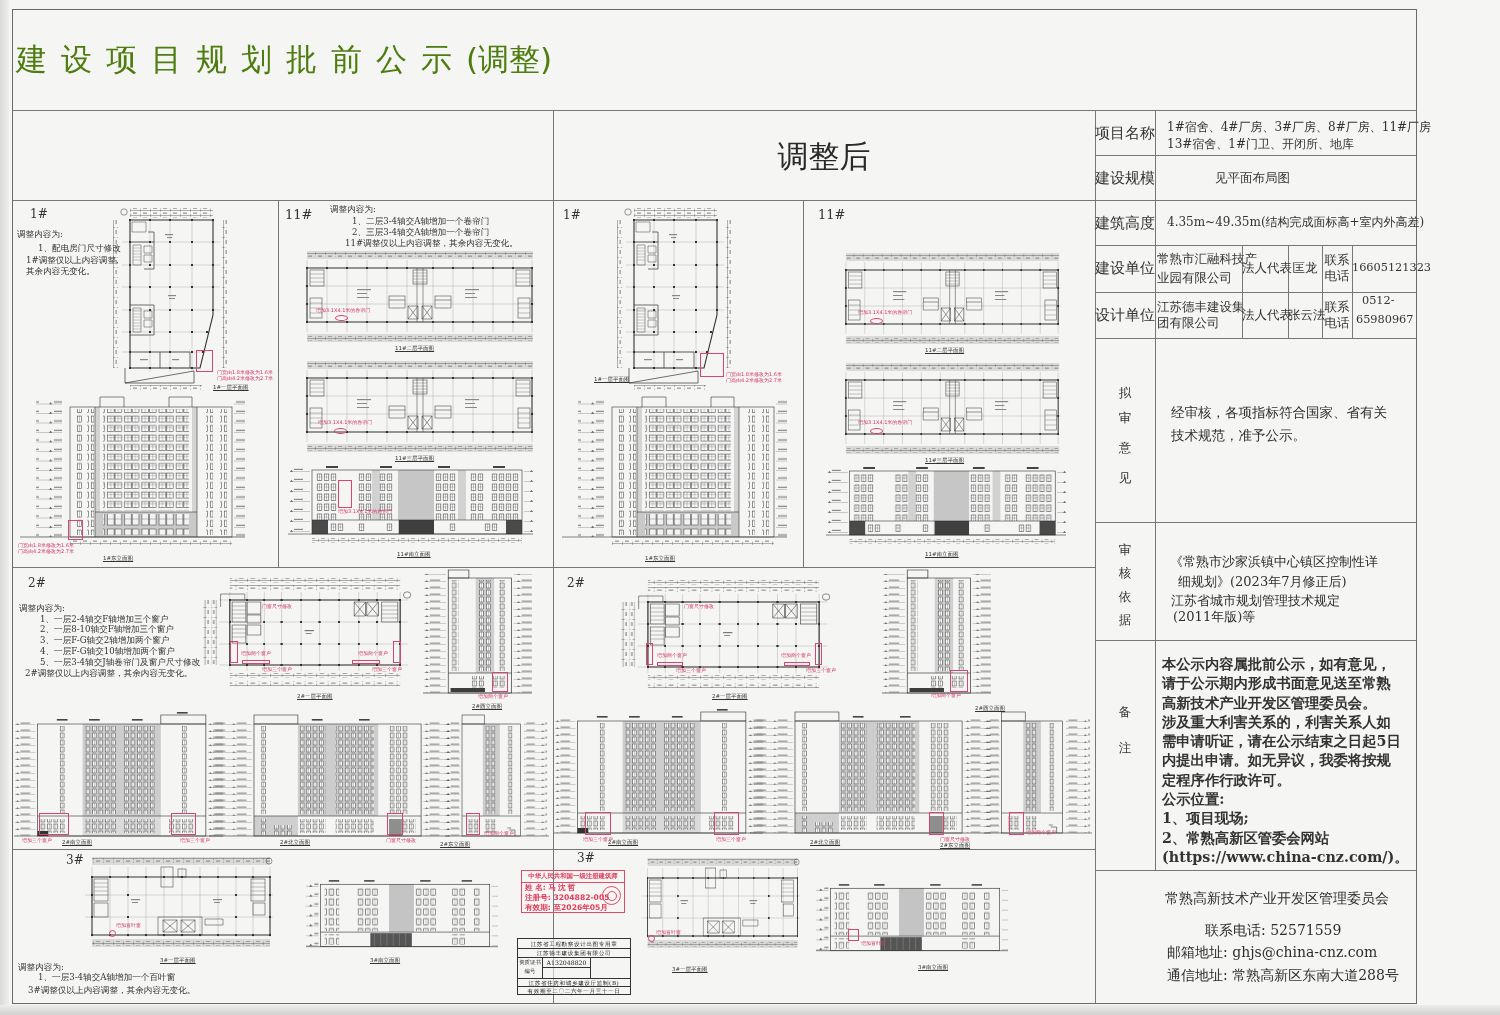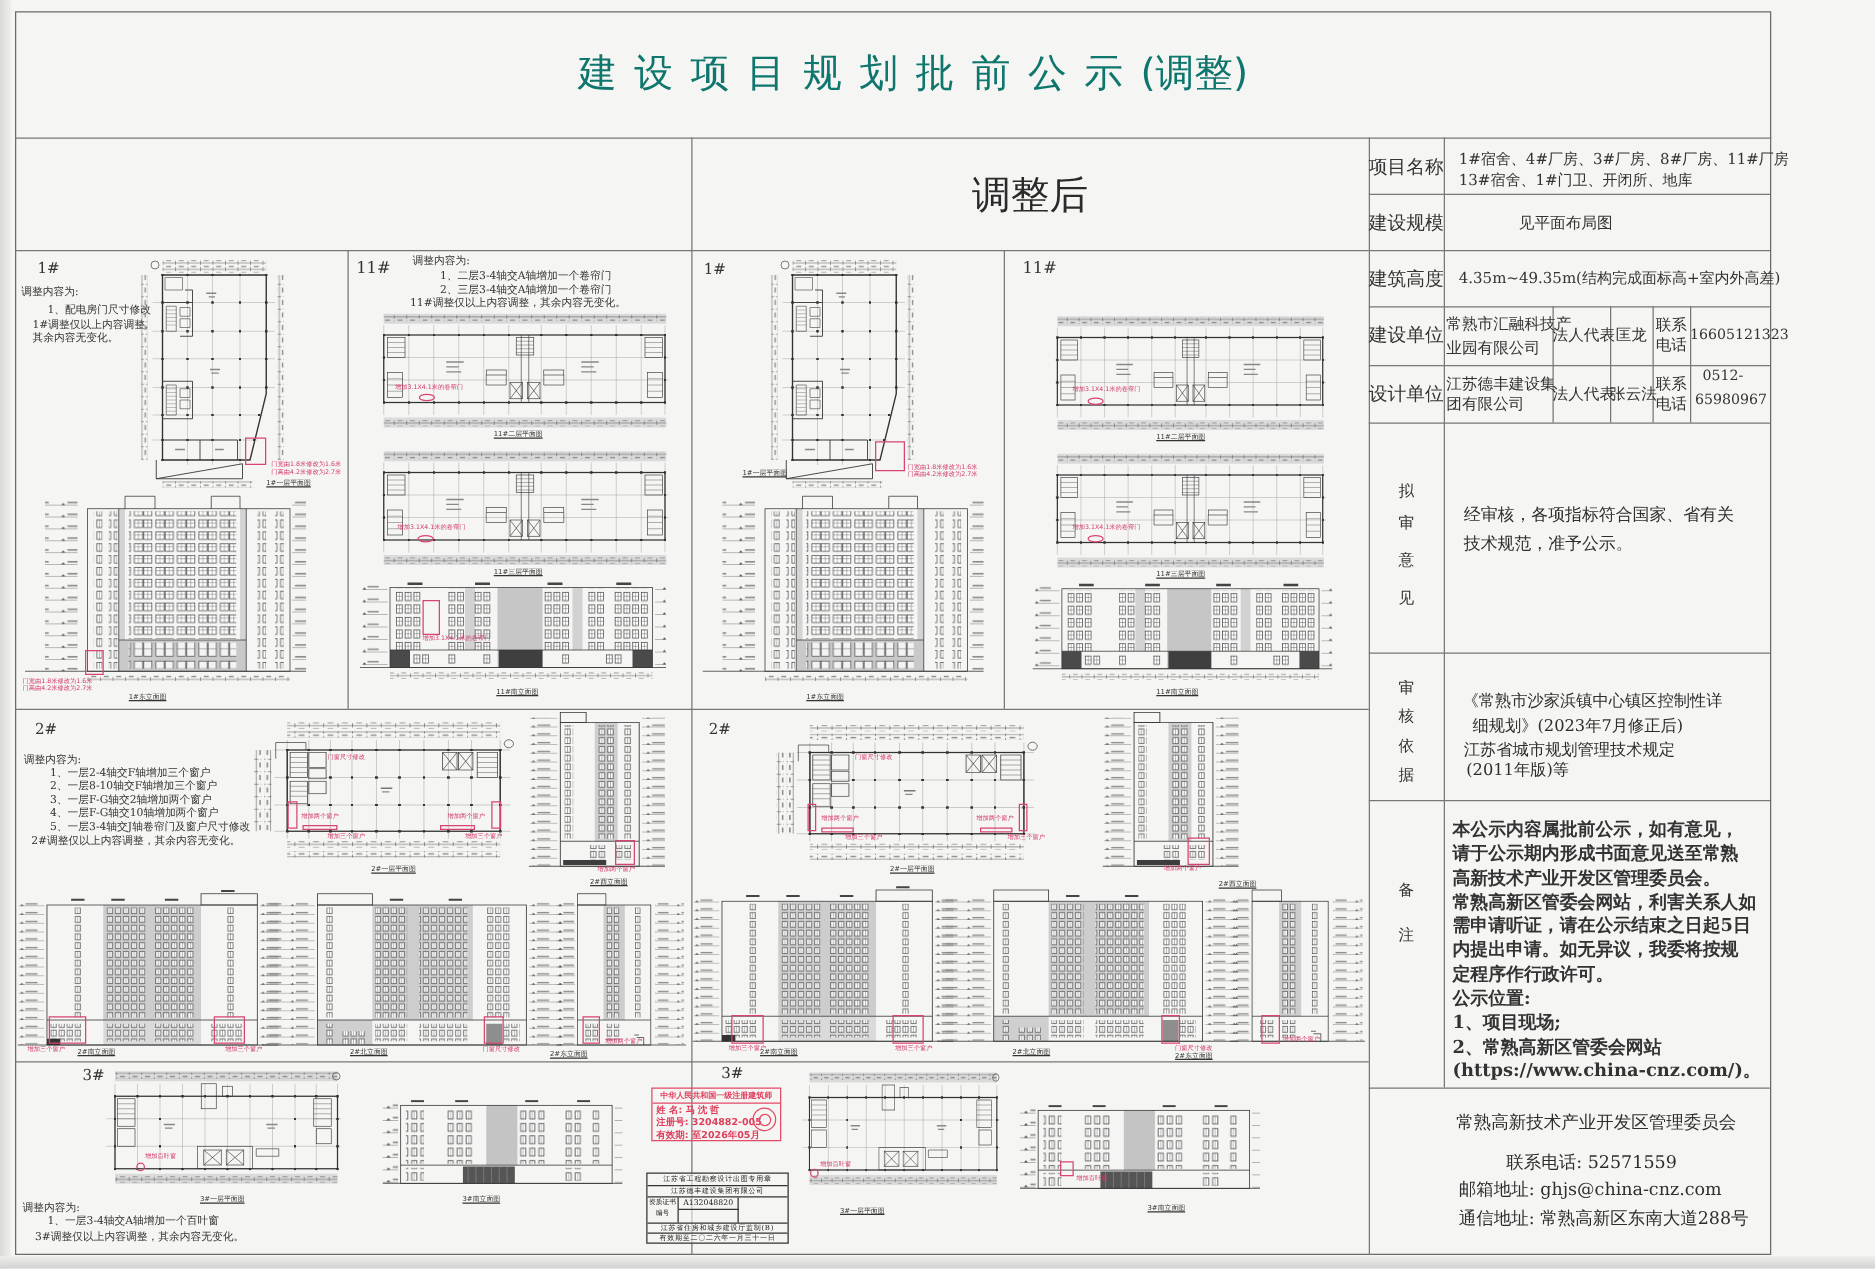--- a/index.html
+++ b/index.html
@@ -2,21 +2,21 @@
 <html><head>
 <meta charset="utf-8">
 <style>
 *{margin:0;padding:0;box-sizing:border-box}
 html,body{width:1500px;height:1015px;overflow:hidden;background:#e9e9e7}
 #page{position:relative;width:1500px;height:1015px;background:#f5f5f3;font-family:"DejaVu Serif","Liberation Serif",serif;color:#2f2f2f;overflow:hidden}
 .scan-left{position:absolute;left:0;top:0;width:9px;height:1015px;background:linear-gradient(90deg,#d9d9d7,#efefed)}
 .scan-bottom{position:absolute;left:0;top:1005px;width:1500px;height:10px;background:linear-gradient(180deg,#ededeb,#d2d2d0)}
 .frame{position:absolute;left:12px;top:9px;width:1405px;height:995px;border:1.4px solid #6a6a6a}
 .ln{position:absolute;background:#777}
-.title{position:absolute;left:28px;top:9px;width:1405px;height:101px;line-height:101px;text-align:center;font-family:"DejaVu Sans","Liberation Sans",sans-serif;font-size:31px;color:#0f766e;white-space:nowrap}
+.title{position:absolute;left:16px;top:9px;width:1405px;height:101px;line-height:101px;text-align:left;font-family:"DejaVu Sans","Liberation Sans",sans-serif;font-size:31px;color:#4d7c0f;white-space:nowrap}
 .title .tm{letter-spacing:14px}
 .sec-head{position:absolute;top:110px;height:90px;line-height:92px;text-align:center;font-family:"DejaVu Sans","Liberation Sans",sans-serif;font-size:31px;color:#2a2a2a}
 .blabel{position:absolute;font-size:12px;line-height:14px;color:#333;white-space:nowrap}
 .note{position:absolute;font-size:8.6px;line-height:11px;white-space:nowrap;color:#333}
 .dwg{position:absolute;overflow:visible}
 .cap{position:absolute;font-family:"DejaVu Sans","Liberation Sans",sans-serif;font-size:5.5px;line-height:7px;white-space:nowrap;text-decoration:underline;color:#333}
 .red{position:absolute;font-family:"DejaVu Sans","Liberation Sans",sans-serif;font-size:5px;line-height:6px;white-space:nowrap;color:#d3386a}
 .rbox{position:absolute;border:0.8px solid #d8456f}
 .rell{position:absolute;border:0.8px solid #d8456f;border-radius:50%}
 .lab{position:absolute;left:1095px;width:60px;text-align:center;font-size:15px;line-height:18px;color:#333;white-space:nowrap}
@@ -435,21 +435,21 @@
     </svg>
 <div class="rbox" style="left:68px;top:520px;width:15px;height:20px"></div>
 <div class="red" style="left:18px;top:542px">门宽由1.8米修改为1.6米</div>
 <div class="red" style="left:18px;top:548px">门高由4.2米修改为2.7米</div>
 <div class="cap" style="left:103px;top:555px">1#东立面图</div>
 
 <div class="blabel" style="left:285px;top:208px;font-size:13px">11#</div>
 <div class="note" style="left:330px;top:204px">调整内容为:</div>
 <div class="note" style="left:352px;top:216px">1、二层3-4轴交A轴增加一个卷帘门</div>
 <div class="note" style="left:352px;top:227px">2、三层3-4轴交A轴增加一个卷帘门</div>
-<div class="note" style="left:328px;top:238px">11#调整仅以上内容调整，其余内容无变化。</div>
+<div class="note" style="left:345px;top:238px">11#调整仅以上内容调整，其余内容无变化。</div>
 <svg class="dwg" style="left:305px;top:250px" width="230" height="95">
       <use href="#s-plan11" width="230" height="95"></use>
     </svg>
 <div class="red" style="left:316px;top:307px">增加3.1X4.1米的卷帘门</div>
 <div class="rell" style="left:335px;top:315px;width:13px;height:6px"></div>
 <div class="cap" style="left:395px;top:345px">11#二层平面图</div>
 <svg class="dwg" style="left:305px;top:360px" width="230" height="95">
       <use href="#s-plan11" width="230" height="95"></use>
     </svg>
 <div class="red" style="left:318px;top:419px">增加3.1X4.1米的卷帘门</div>
@@ -675,21 +675,21 @@
 <div class="big" style="left:1178px;top:573px;font-size:13px;line-height:18.5px">细规划》(2023年7月修正后)</div>
 <div class="big" style="left:1171px;top:592px;font-size:13px;line-height:18.5px">江苏省城市规划管理技术规定</div>
 <div class="big" style="left:1173px;top:608px;font-size:13px;line-height:18.5px">(2011年版)等</div>
 
 <div class="labc" style="top:705px">备</div>
 <div class="labc" style="top:741px">注</div>
 <div class="big" style="left:1162px;top:655px;font-size:14.3px;line-height:19.3px;font-weight:bold;color:#333">
   <div>本公示内容属批前公示，如有意见，</div>
   <div>请于公示期内形成书面意见送至常熟</div>
   <div>高新技术产业开发区管理委员会。</div>
-  <div>常熟高新区管委会网站，利害关系人如</div>
+  <div>涉及重大利害关系的，利害关系人如</div>
   <div>需申请听证，请在公示结束之日起5日</div>
   <div>内提出申请。如无异议，我委将按规</div>
   <div>定程序作行政许可。</div>
   <div>公示位置:</div>
   <div>1、项目现场;</div>
   <div>2、常熟高新区管委会网站</div>
   <div>(https://www.china-cnz.com/)。</div>
 </div>
 
 <div class="big" style="left:1165px;top:889px;font-size:14px;line-height:18px">常熟高新技术产业开发区管理委员会</div>

